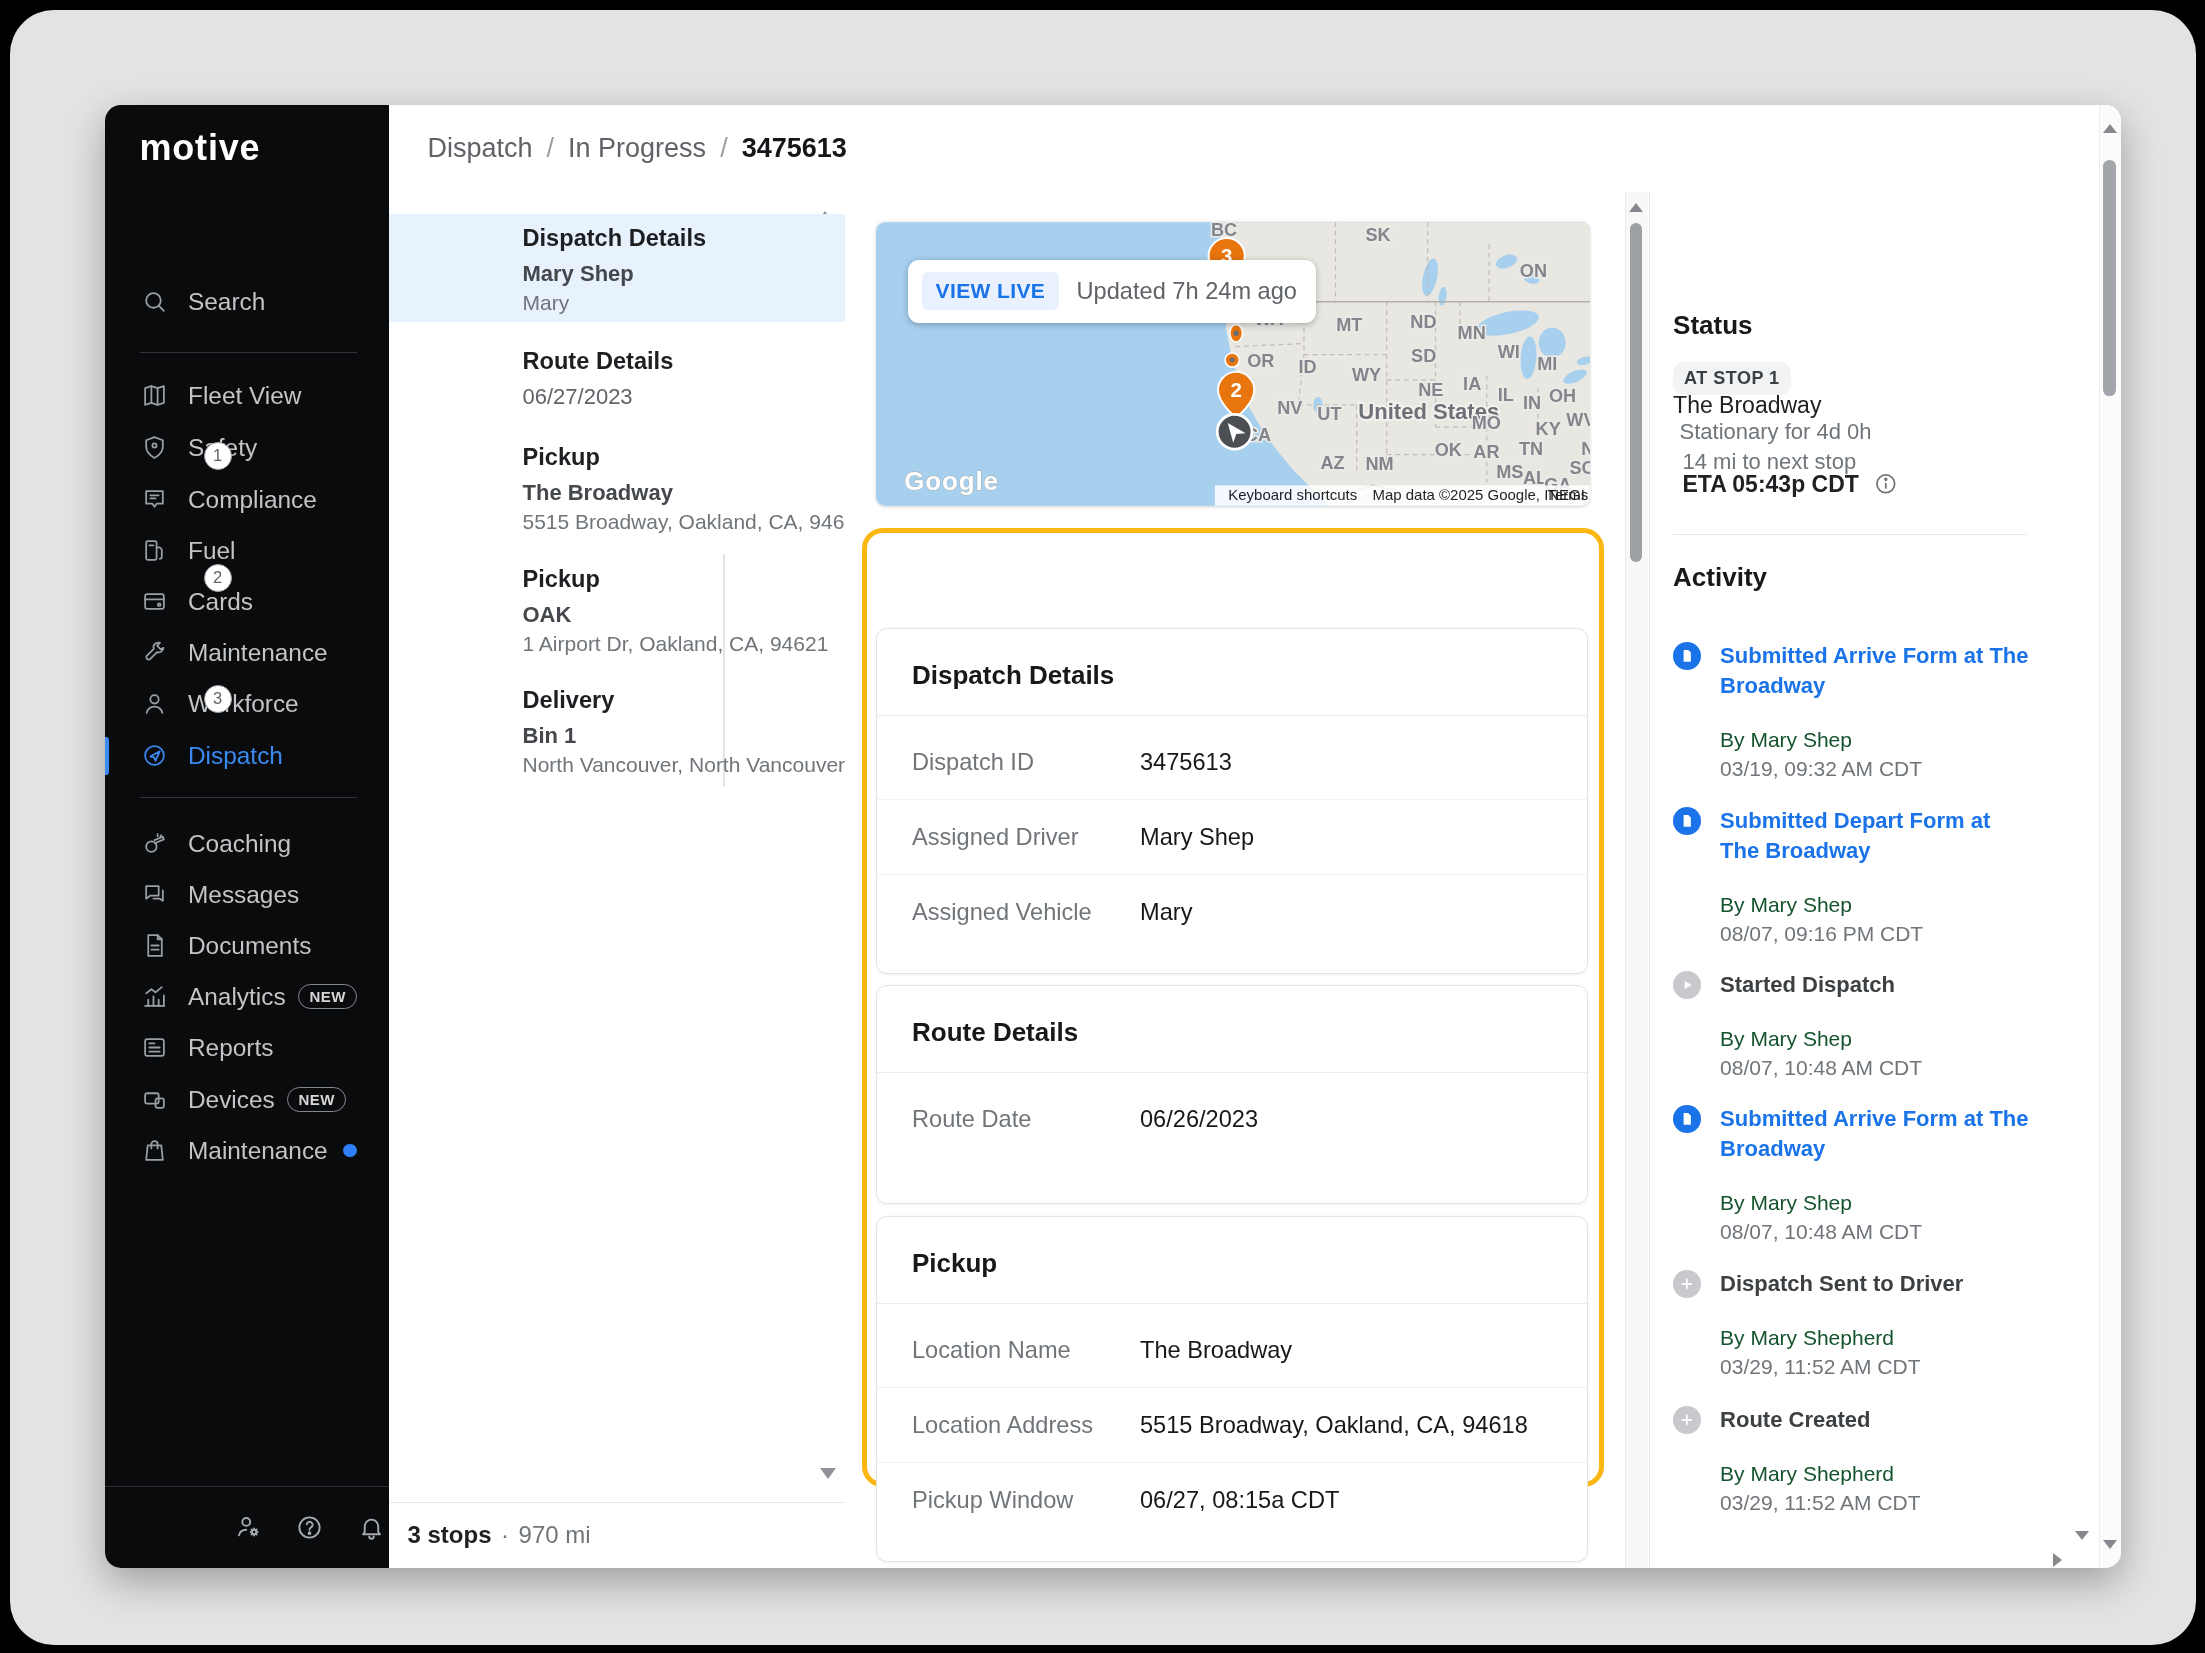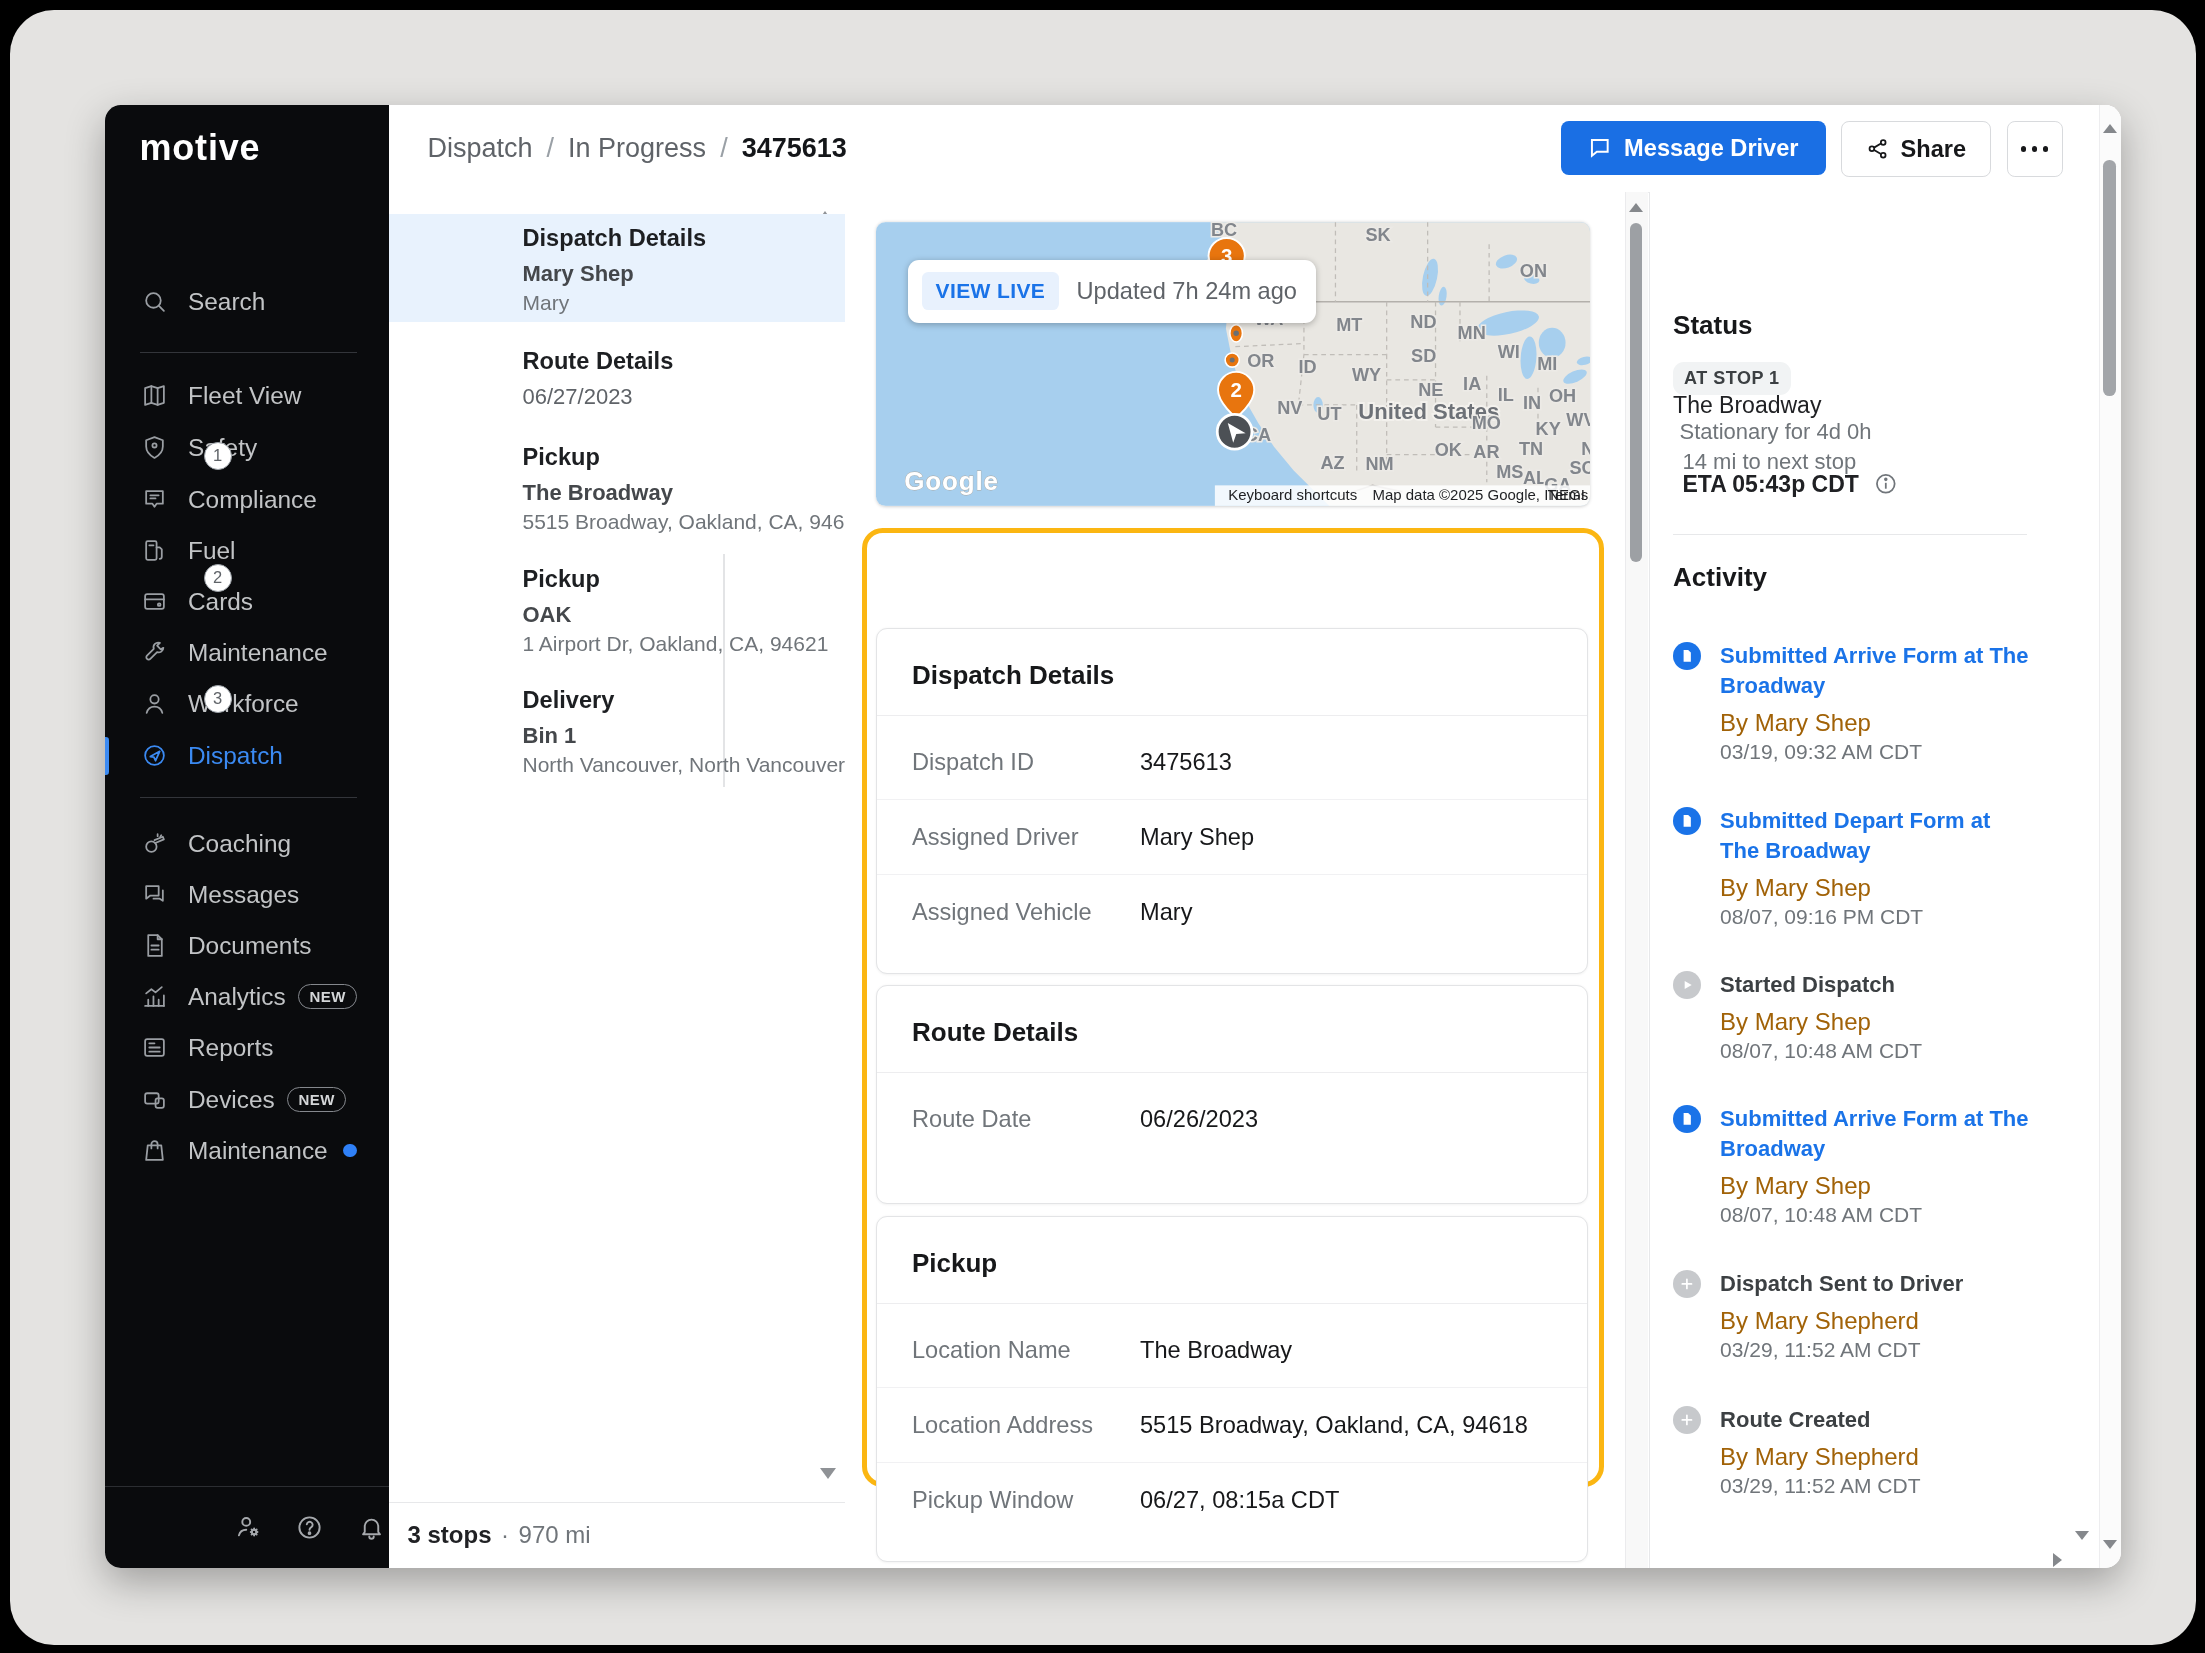--- a/index.html
+++ b/index.html
@@ -92,21 +92,21 @@
   .r-div{position:absolute;left:23.6px;top:342px;width:354px;height:0.8px;background:#e7e8ea}
   .a-title{position:absolute;left:23.6px;top:370px;font-size:26px;font-weight:700;color:#17181a}
   .act{position:absolute;left:23.6px;width:378px;display:flex;gap:19px}
   .act .cir{flex:0 0 auto;width:28px;height:28px;border-radius:50%;display:flex;align-items:center;justify-content:center;margin-top:1.6px}
   .cir.blue{background:#1a73e8}
   .cir.gray{background:#c7c9cc}
   .act .tcol{flex:1}
   .act .at{font-size:22px;line-height:30px;width:315px}
   .at.link{color:#1a73e8;font-weight:600;cursor:pointer}
   .at.dark{color:#3c4043;font-weight:700}
-  .act .by{margin-top:7px;font-size:24px;color:#a16207;line-height:29px}
+  .act .by{margin-top:24px;font-size:21px;color:#14532d;line-height:29px}
   .act .tm{font-size:21px;color:#70757a;line-height:29px}
 
   
   .vscroll{position:absolute;right:0;top:0;width:21px;height:100%;background:#fbfbfb;border-left:0.8px solid #ededef}
   .vscroll .thumb{position:absolute;left:3.9px;top:55px;width:12.6px;height:236px;border-radius:6.3px;background:#a2a5a9}
   .tri-s{width:0;height:0;border-left:7px solid transparent;border-right:7px solid transparent;position:absolute;cursor:pointer}
   .tri-s.up{border-bottom:9.5px solid #85888c}
   .tri-s.down{border-top:9.5px solid #85888c}
   .tri-s.rgt{border-top:7px solid transparent;border-bottom:7px solid transparent;border-left:9.5px solid #85888c;border-right:none}
 
@@ -308,44 +308,20 @@
     </div>
   </nav>
 
   <header class="header">
     <div class="crumbs">
       <span class="lnk">Dispatch</span>
       <span class="sep">/</span>
       <span class="lnk">In Progress</span>
       <span class="sep">/</span>
       <span class="cur">3475613</span>
-    </div>
-    <div class="hbtns">
-      <div class="btn btn-primary">
-        <svg viewBox="0 0 24 24">
-              <path d="M4 4h16v12H9l-5 4z"></path>
-            </svg>
-        <span>Message Driver</span>
-      </div>
-      <div class="btn btn-line">
-        <svg viewBox="0 0 24 24">
-              <circle cx="6" cy="12" r="2.4"></circle>
-              <circle cx="17.5" cy="5.5" r="2.4"></circle>
-              <circle cx="17.5" cy="18.5" r="2.4"></circle>
-              <path d="M8.2 10.8l7-4.2M8.2 13.2l7 4.2"></path>
-            </svg>
-        <span>Share</span>
-      </div>
-      <div class="btn btn-line btn-sq">
-        <span class="dots">
-              <i></i>
-              <i></i>
-              <i></i>
-            </span>
-      </div>
     </div>
   </header>
 
   <section class="listpane">
     <div class="tri up" style="left:428px;top:19px"></div>
 
     <div class="sel">
       <div class="t1">Dispatch Details</div>
       <div class="t2">Mary Shep</div>
       <div class="t3">Mary</div>

